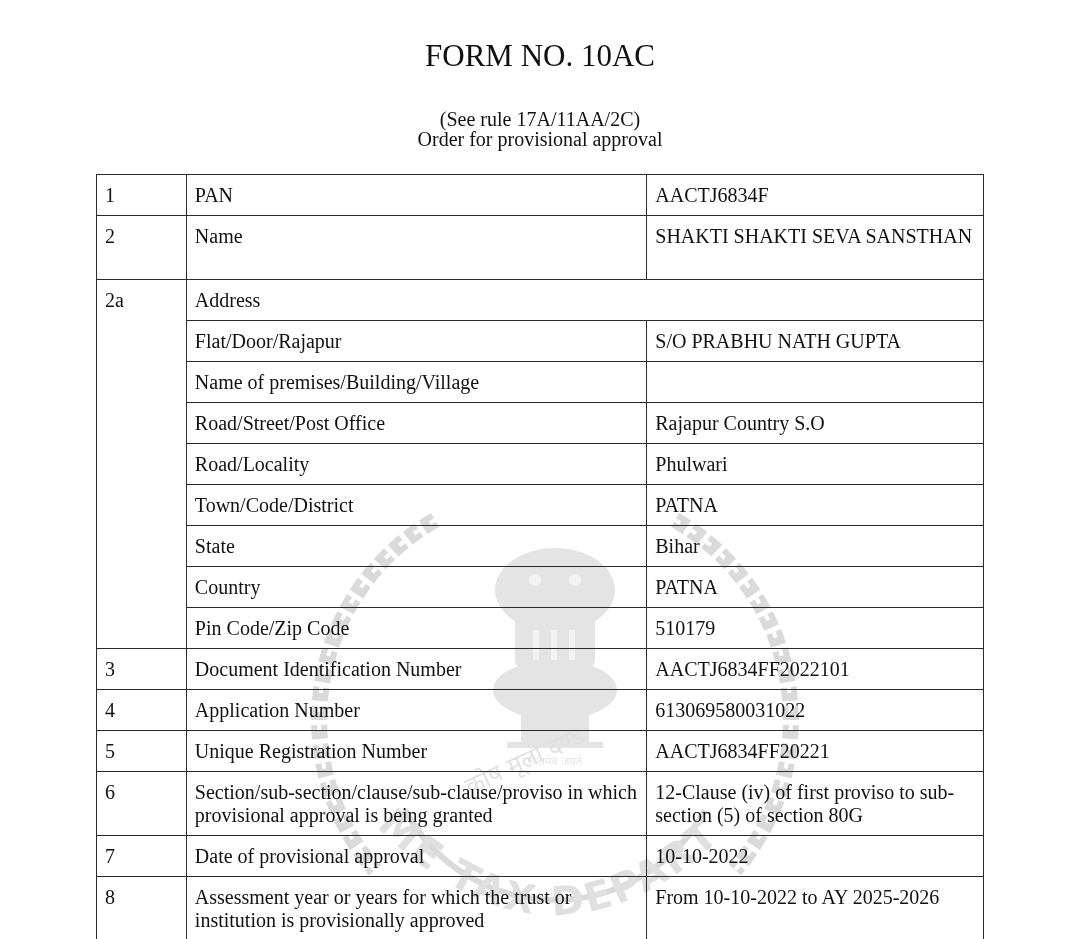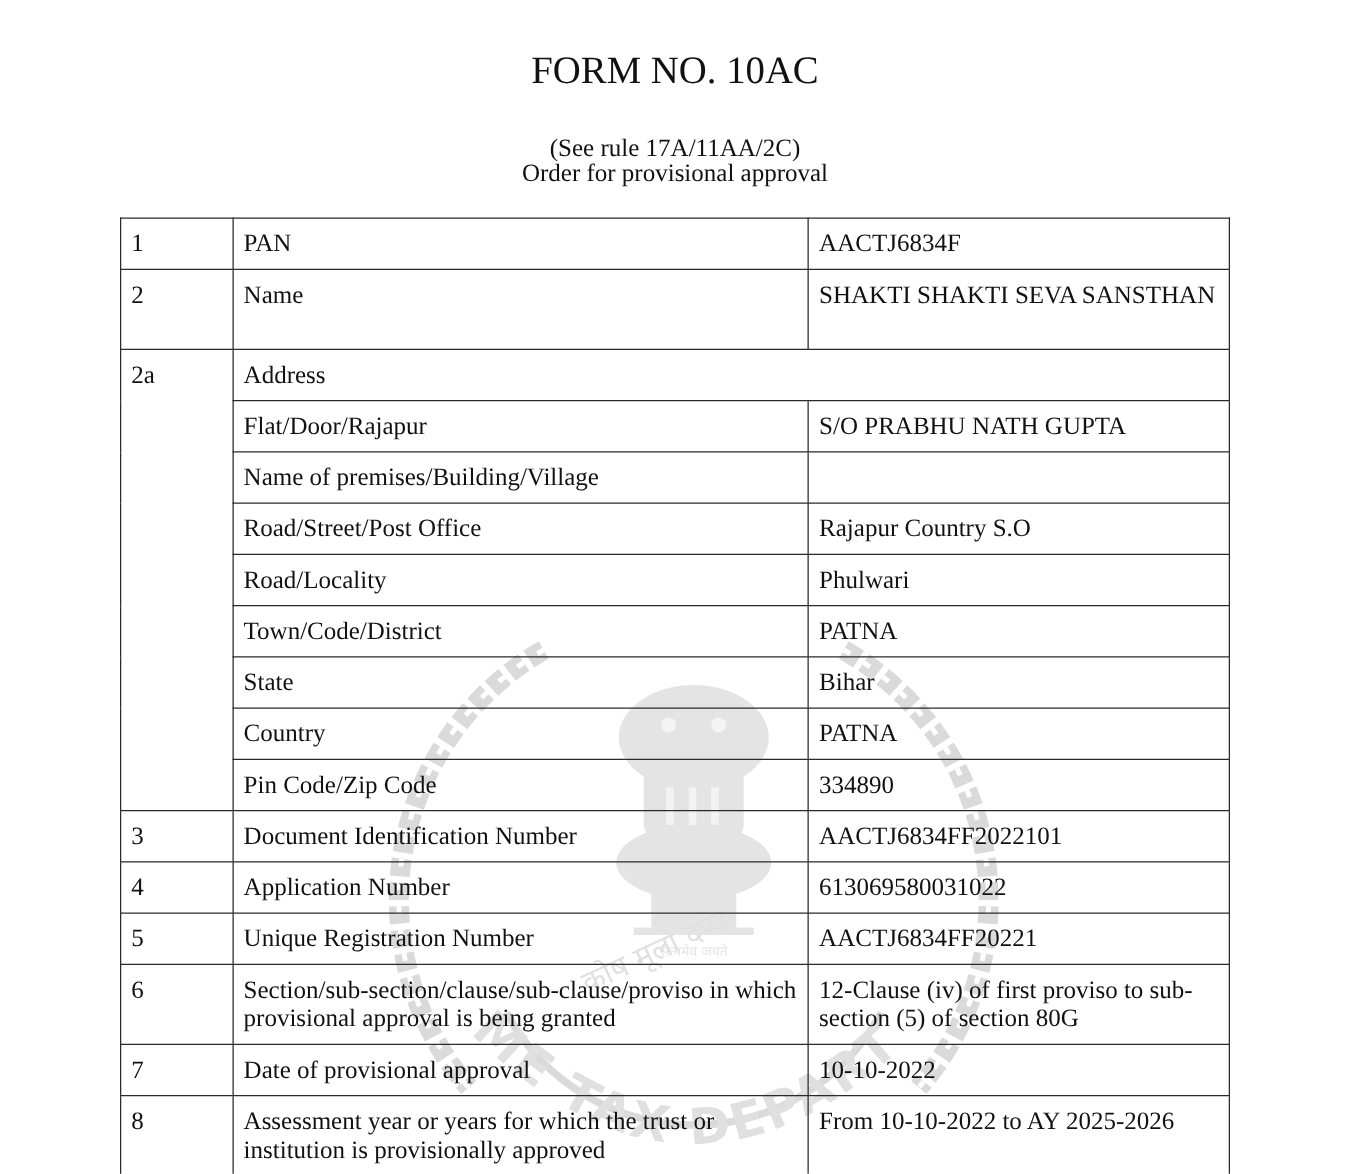--- a/index.html
+++ b/index.html
@@ -150,21 +150,21 @@
     <tr class="addr">
       <td class="label">State</td>
       <td class="value">Bihar</td>
     </tr>
     <tr class="addr">
       <td class="label">Country</td>
       <td class="value">PATNA</td>
     </tr>
     <tr class="addr">
       <td class="label">Pin Code/Zip Code</td>
-      <td class="value">334890</td>
+      <td class="value">510179</td>
     </tr>
 
     <tr class="r1">
       <td class="num">3</td>
       <td class="label">Document Identification Number</td>
       <td class="value">AACTJ6834FF2022101</td>
     </tr>
     <tr class="r1">
       <td class="num">4</td>
       <td class="label">Application Number</td>

